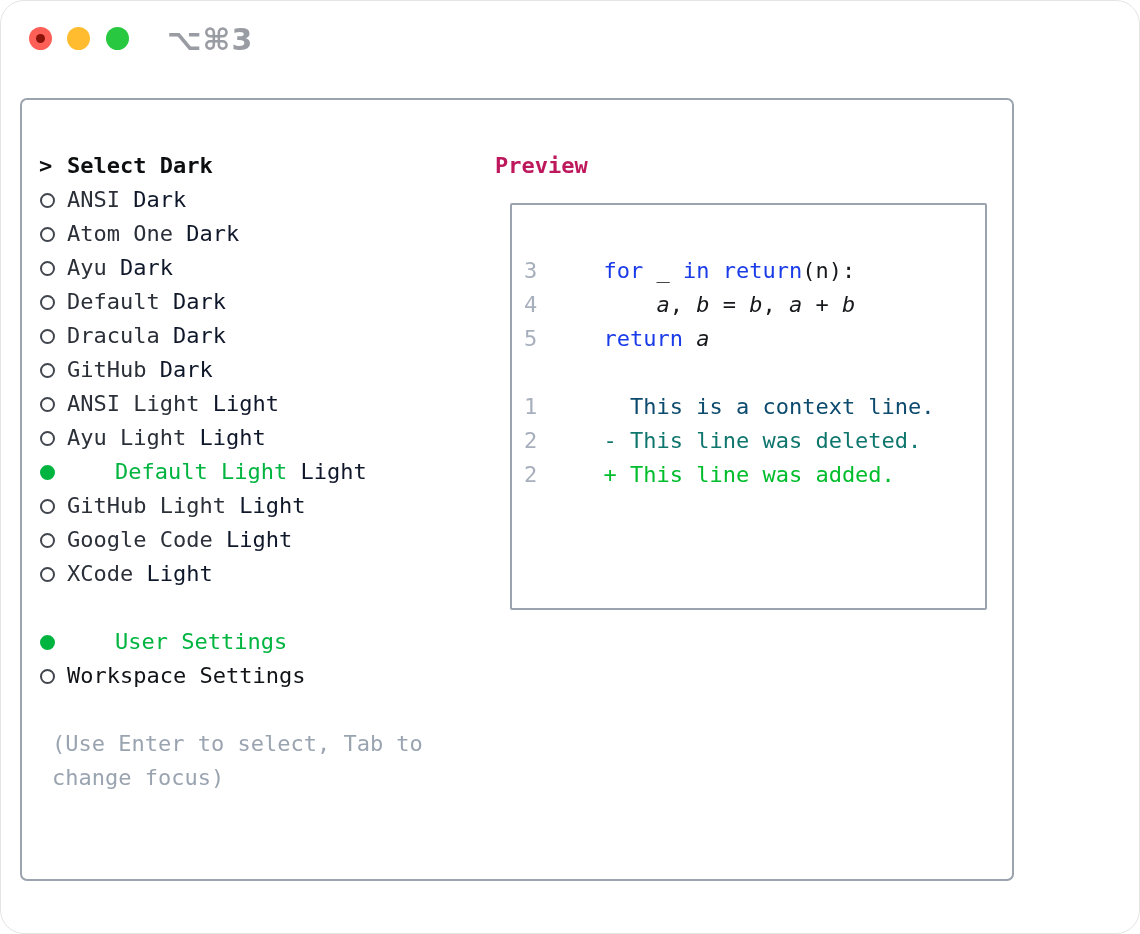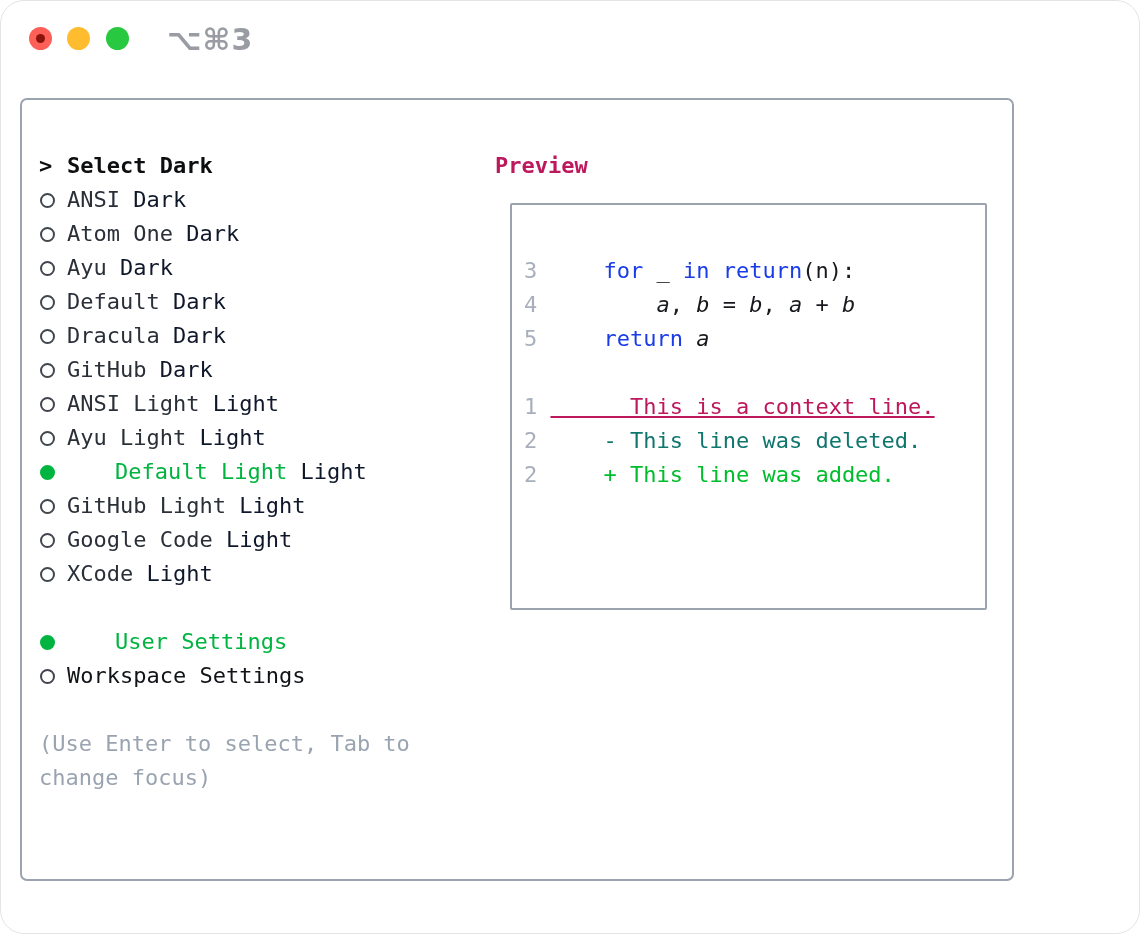--- a/index.html
+++ b/index.html
@@ -25,33 +25,33 @@
   .marker{display:inline-flex;width:28px;flex:0 0 28px;align-items:center;}
   .prompt{color:#0c0e10;font-weight:bold;font-size:22px;}
   .hdr{font-weight:bold;color:#0c0e10;}
   .hdr2{color:#101317;}
   .circle{display:inline-block;width:11px;height:11px;border-radius:50%;border:2px solid #42474f;margin-left:1px;}
   .circle.filled{background:#00b440;border-color:#00b440;}
   .it-name{color:#2a2f38;white-space:pre;}
   .it-var{color:#0f172a;white-space:pre;}
   .row.sel .it-name{color:#00b440;margin-left:48px;}
   .blank{height:34px;}
-  .help{color:#9aa4b1;width:432px;margin-top:0;white-space:normal;}
+  .help{color:#9aa4b1;width:432px;margin-top:0;white-space:normal;margin-left:13px;}
   
   .preview-hdr{position:absolute;left:473px;top:49px;font-size:22px;line-height:34px;font-weight:bold;color:#be185d;}
   .preview-box{position:absolute;left:488px;top:103px;width:477px;height:407px;
                border:2px solid #9aa3ae;border-radius:2px;box-sizing:border-box;
                padding:49px 8px 0 12px;font-size:22px;line-height:34px;overflow:hidden;background:#fff;}
   .pline{height:34px;white-space:pre;}
   .lineno{display:inline-block;width:2ch;color:#a7afbc;white-space:pre;}
   .tk-plain{color:#17191d;}
   .tk-keyword{color:#1a3ce8;}
   .tk-function{color:#a3180c;}
   .tk-ident{color:#17191d;font-style:italic;}
-  .tk-context{color:#be185d;text-decoration:underline;}
+  .tk-context{color:#0c4a6e;}
   .tk-deleted{color:#0f766e;}
   .tk-added{color:#00bd2c;}
 </style>
 </head>
 <body>
 
 <div class="window">
   <span class="light red">
       <span class="dot"></span>
     </span>

